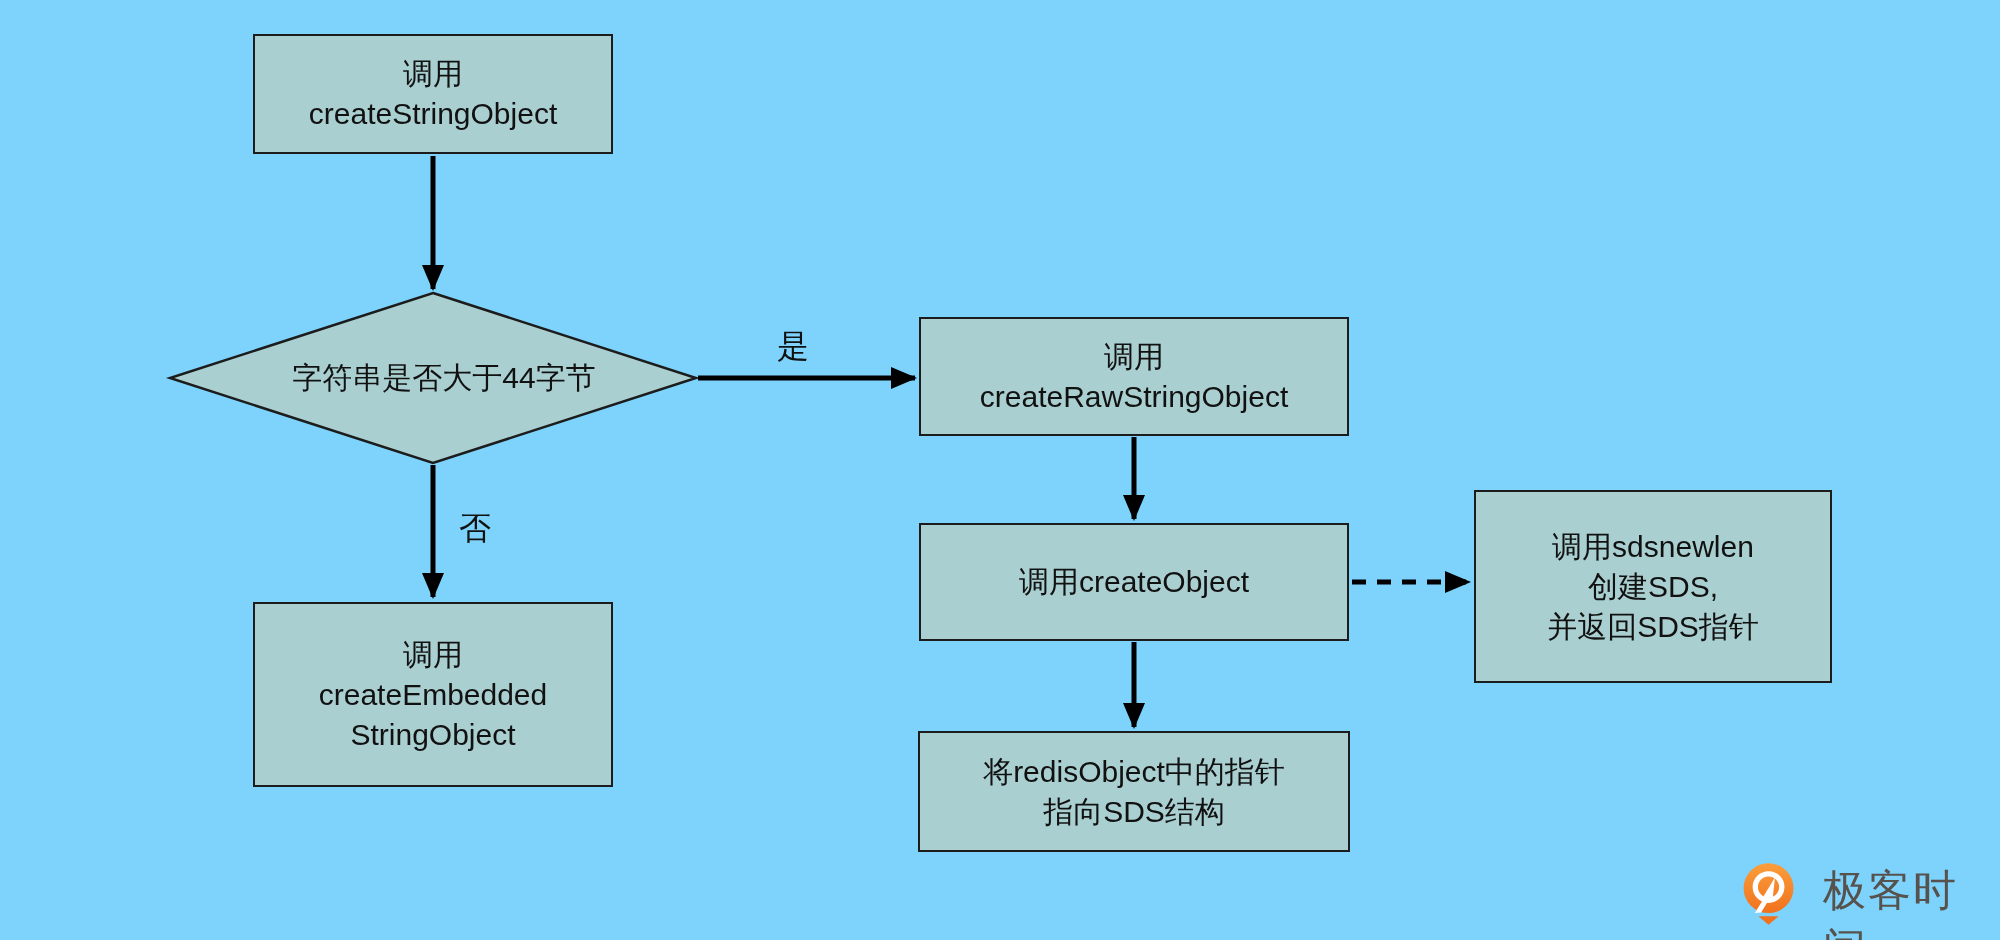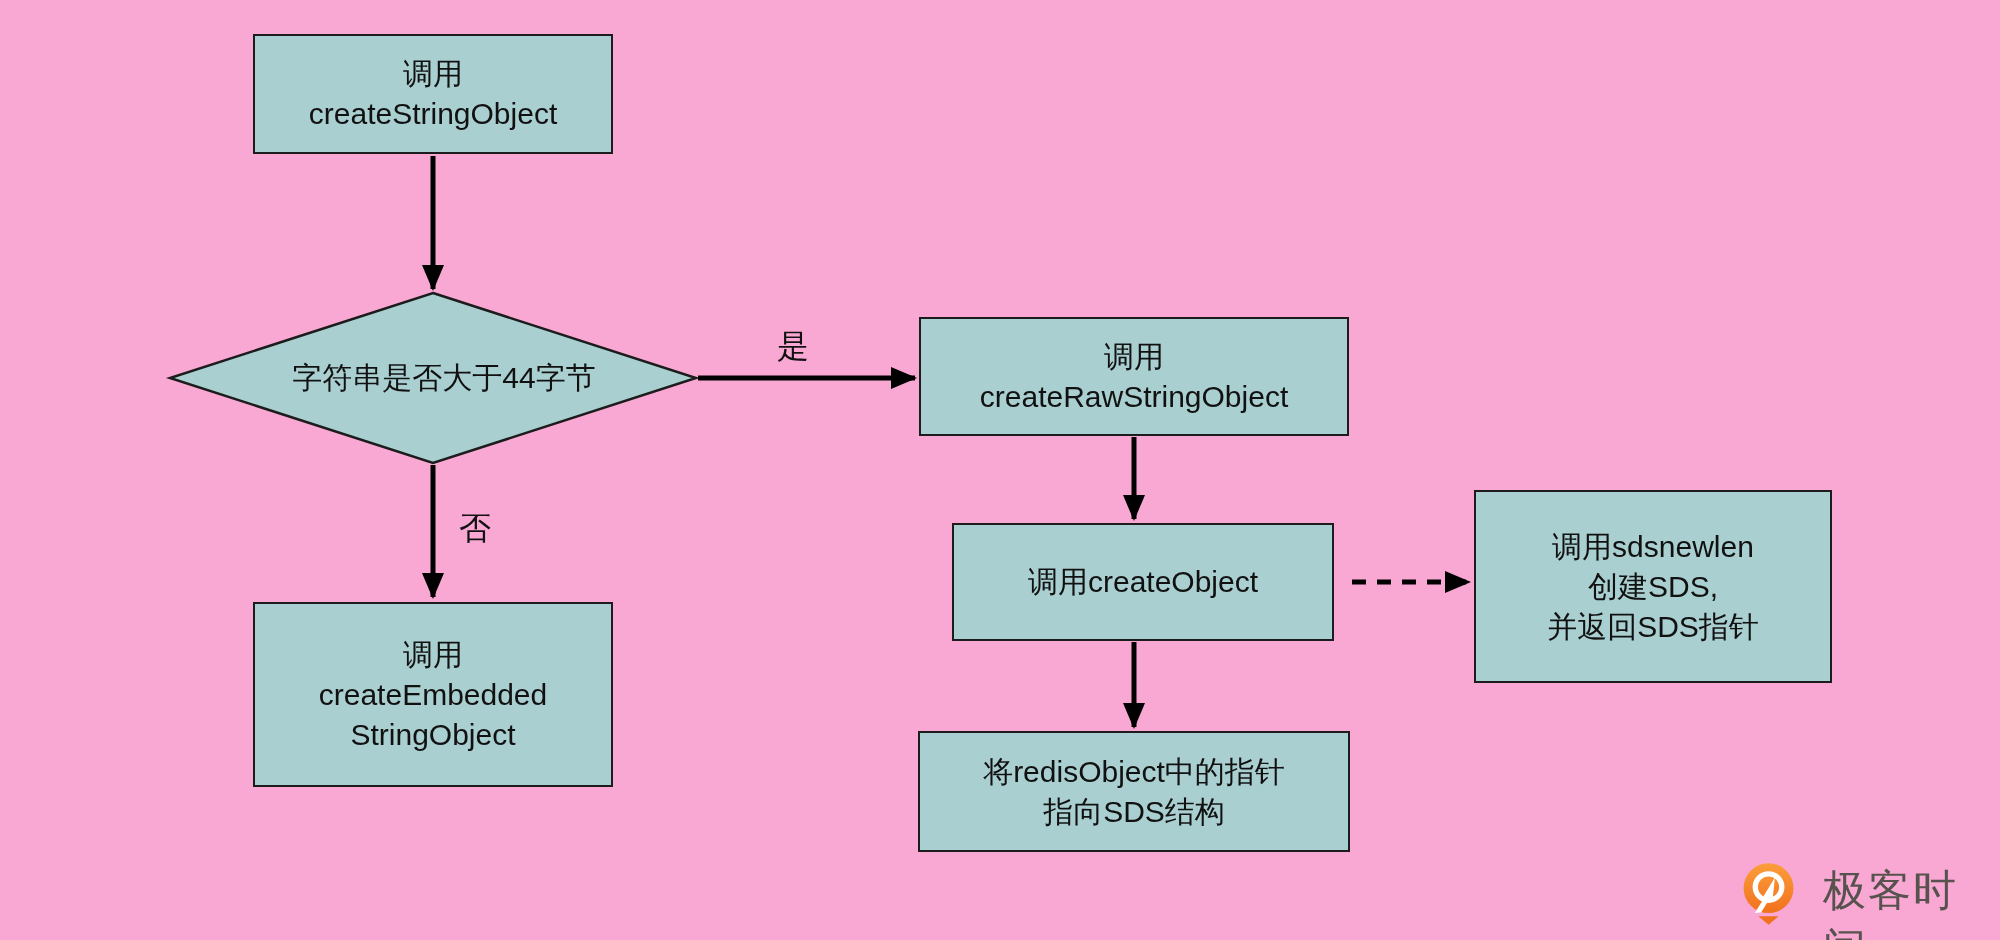--- a/index.html
+++ b/index.html
@@ -1,19 +1,19 @@
 <!DOCTYPE html>
 <html><head>
 <meta charset="utf-8">
 <style>
   html,body{margin:0;padding:0;background:#f4f5f7;}
   .canvas{
     position:relative;
     width:2000px;height:940px;
-    background:#f9a8d4;
+    background:#7dd3fc;
     font-family:"Liberation Sans","DejaVu Sans",sans-serif;
     overflow:hidden;
   }
   svg.layer{position:absolute;left:0;top:0;}
   .node{
     position:absolute;
     background:#aacfd1;
     border:2px solid #1c1c1c;
     box-sizing:border-box;
     display:flex;align-items:center;justify-content:center;
@@ -77,21 +77,21 @@
 
   <div class="diamond-label" style="left:244px;top:348px;width:400px;height:60px;">字符串是否大于44字节</div>
 
   <div class="node" style="left:919px;top:317px;width:430px;height:119px;">调用
 createRawStringObject</div>
 
   <div class="node" style="left:253px;top:602px;width:360px;height:185px;">调用
 createEmbedded
 StringObject</div>
 
-  <div class="node" style="left:952px;top:523px;width:382px;height:118px;">调用createObject</div>
+  <div class="node" style="left:919px;top:523px;width:430px;height:118px;">调用createObject</div>
 
   <div class="node" style="left:918px;top:731px;width:432px;height:121px;">将redisObject中的指针
 指向SDS结构</div>
 
   <div class="node" style="left:1474px;top:490px;width:358px;height:193px;">调用sdsnewlen
 创建SDS,
 并返回SDS指针</div>
 
   <div class="edge-label" style="left:753px;top:326px;width:80px;height:40px;">是</div>
 

